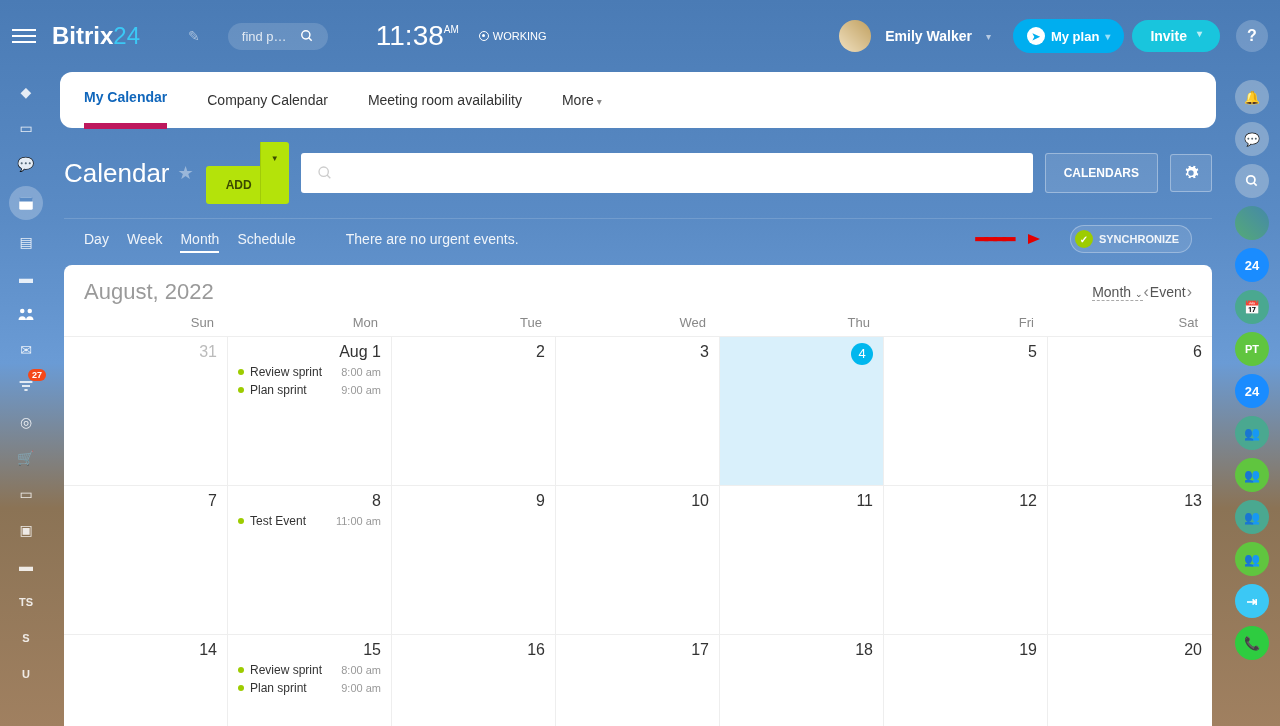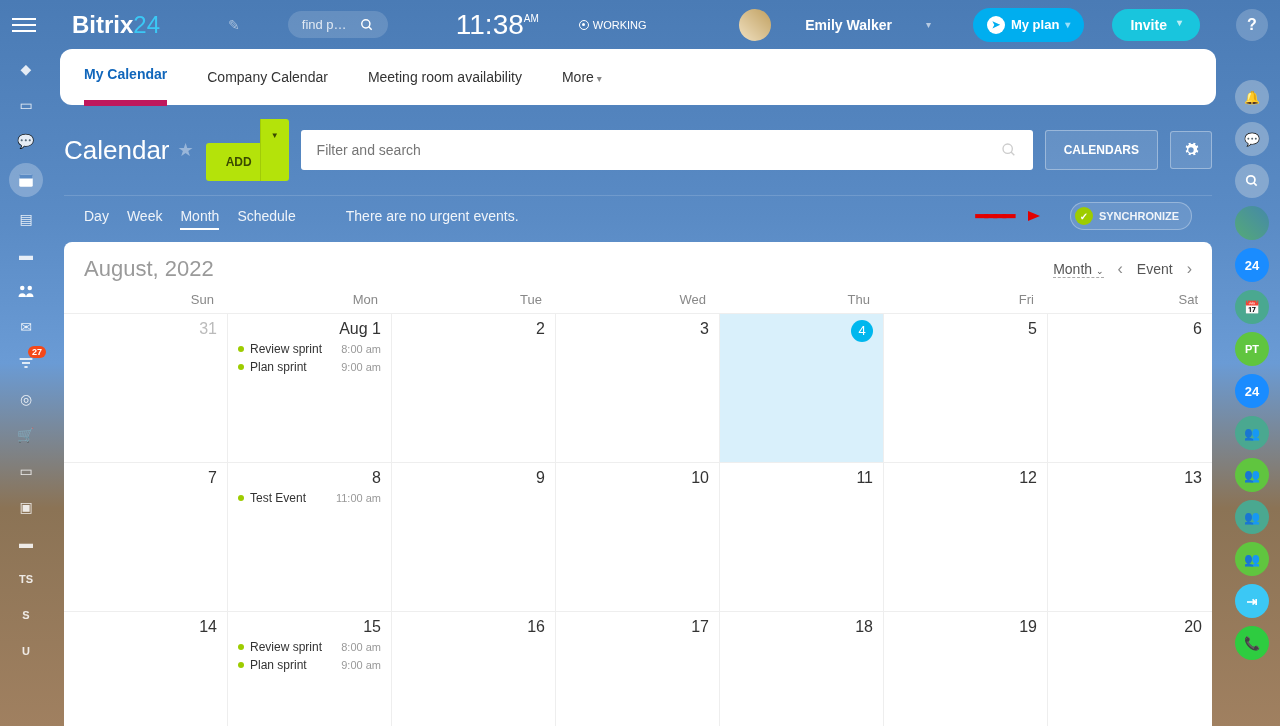--- a/index.html
+++ b/index.html
@@ -1,18 +1,18 @@
 <!DOCTYPE html>
 <html><head>
 <meta charset="utf-8">
 <style>
 * { box-sizing: border-box; margin: 0; padding: 0; }
 body { font-family: -apple-system, "Helvetica Neue", Arial, sans-serif; background: #2a5f9e; overflow: hidden; width: 1280px; height: 726px; position: relative; }
 .bg { position: absolute; inset: 0; background: linear-gradient(180deg, #4a7bb5 0%, #5a8bc5 30%, #6a9bd5 50%, #8b7355 70%, #a08060 100%); }
-.topbar { position: relative; height: 49px; display: flex; align-items: center; padding: 0 12px; gap: 28px; }
+.topbar { position: relative; height: 72px; display: flex; align-items: center; padding: 0 12px; gap: 8px; }
 .hamburger { width: 24px; height: 24px; cursor: pointer; color: #fff; display: flex; flex-direction: column; justify-content: center; gap: 4px; }
 .hamburger span { height: 2px; background: #fff; }
 .logo { color: #fff; font-size: 24px; font-weight: 600; margin-left: 8px; }
 .logo b { font-weight: 400; color: #3bc8f5; }
 .edit-ic { color: rgba(255,255,255,0.5); font-size: 14px; margin-left: 40px; }
 .search-top { background: rgba(255,255,255,0.15); border-radius: 20px; padding: 6px 14px; display: flex; align-items: center; gap: 8px; width: 100px; margin-left: 20px; }
 .search-top input { background: none; border: none; color: #fff; font-size: 13px; width: 50px; outline: none; }
 .search-top input::placeholder { color: rgba(255,255,255,0.8); }
 .clock { color: #fff; font-size: 28px; font-weight: 300; margin-left: 40px; display: flex; align-items: flex-start; }
 .clock small { font-size: 10px; margin-top: 4px; text-align: center; }
@@ -57,21 +57,21 @@
 .no-events { margin-left: 12px; }
 .sync-pill { margin-left: auto; background: rgba(255,255,255,0.1); border: 1px solid rgba(255,255,255,0.3); border-radius: 14px; padding: 4px 12px 4px 4px; display: flex; align-items: center; gap: 6px; font-size: 11px; font-weight: bold; cursor: pointer; }
 .sync-pill .gc { width: 18px; height: 18px; background: #9dcc00; border-radius: 50%; display: flex; align-items: center; justify-content: center; color: #fff; font-size: 10px; }
 .arrow-callout { color: #e30000; font-size: 20px; margin-right: -4px; letter-spacing: -3px; font-weight: bold; }
 .arrow-head { display: inline-block; width: 0; height: 0; border-left: 12px solid #e30000; border-top: 5px solid transparent; border-bottom: 5px solid transparent; }
 
 .cal-card { background: #fff; border-radius: 8px 8px 0 0; margin: 0 12px; overflow: hidden; }
 .cal-head { display: flex; align-items: center; padding: 14px 20px 10px 20px; }
 .cal-title { font-size: 22px; color: #333; font-weight: 300; }
 .cal-title span { color: #9a9a9a; }
-.cal-ctrl { margin-left: auto; display: flex; align-items: center; gap: 14px; color: #555; font-size: 14px; }
+.cal-ctrl { margin-left: auto; display: flex; align-items: center; gap: 1px; color: #555; font-size: 14px; }
 .cal-ctrl .sel { border-bottom: 1px dashed #aaa; cursor: pointer; }
 .cal-ctrl .nv { color: #888; cursor: pointer; font-size: 16px; }
 
 .cal-grid { width: 100%; }
 .dow { display: grid; grid-template-columns: repeat(7, 1fr); color: #888; font-size: 13px; text-align: right; padding: 0 0 6px 0; }
 .dow div { padding-right: 14px; }
 .week { display: grid; grid-template-columns: repeat(7, 1fr); border-top: 1px solid #eee; }
 .cell { border-right: 1px solid #eee; min-height: 148px; padding: 6px 10px; position: relative; }
 .cell:last-child { border-right: none; }
 .cell.today { background: #d9f0fb; }
@@ -188,21 +188,20 @@
     <div class="toolbar">
       <div class="page-title">
           <span>Calendar</span>
           <span class="star">★</span>
         </div>
       <div style="display:flex">
         <div class="add-btn">ADD</div>
         <div class="add-drop">▼</div>
       </div>
       <div class="filter-box">
-        <input placeholder="Filter and search" style="">
         <svg width="16" height="16" viewBox="0 0 24 24" fill="none" stroke="#ccc" stroke-width="2">
             <circle cx="10" cy="10" r="7"></circle>
             <line x1="20" y1="20" x2="15" y2="15"></line>
           </svg>
       </div>
       <div class="cal-btn">CALENDARS</div>
       <div class="gear-btn">
         <svg width="16" height="16" viewBox="0 0 24 24" fill="#fff">
             <path d="M12 8a4 4 0 100 8 4 4 0 000-8zm9 4l2 1-1 3-2-1a8 8 0 01-2 2l1 2-3 1-1-2a8 8 0 01-3 0l-1 2-3-1 1-2a8 8 0 01-2-2l-2 1-1-3 2-1a8 8 0 010-3l-2-1 1-3 2 1a8 8 0 012-2l-1-2 3-1 1 2a8 8 0 013 0l1-2 3 1-1 2a8 8 0 012 2l2-1 1 3-2 1a8 8 0 010 3z"></path>
           </svg>

